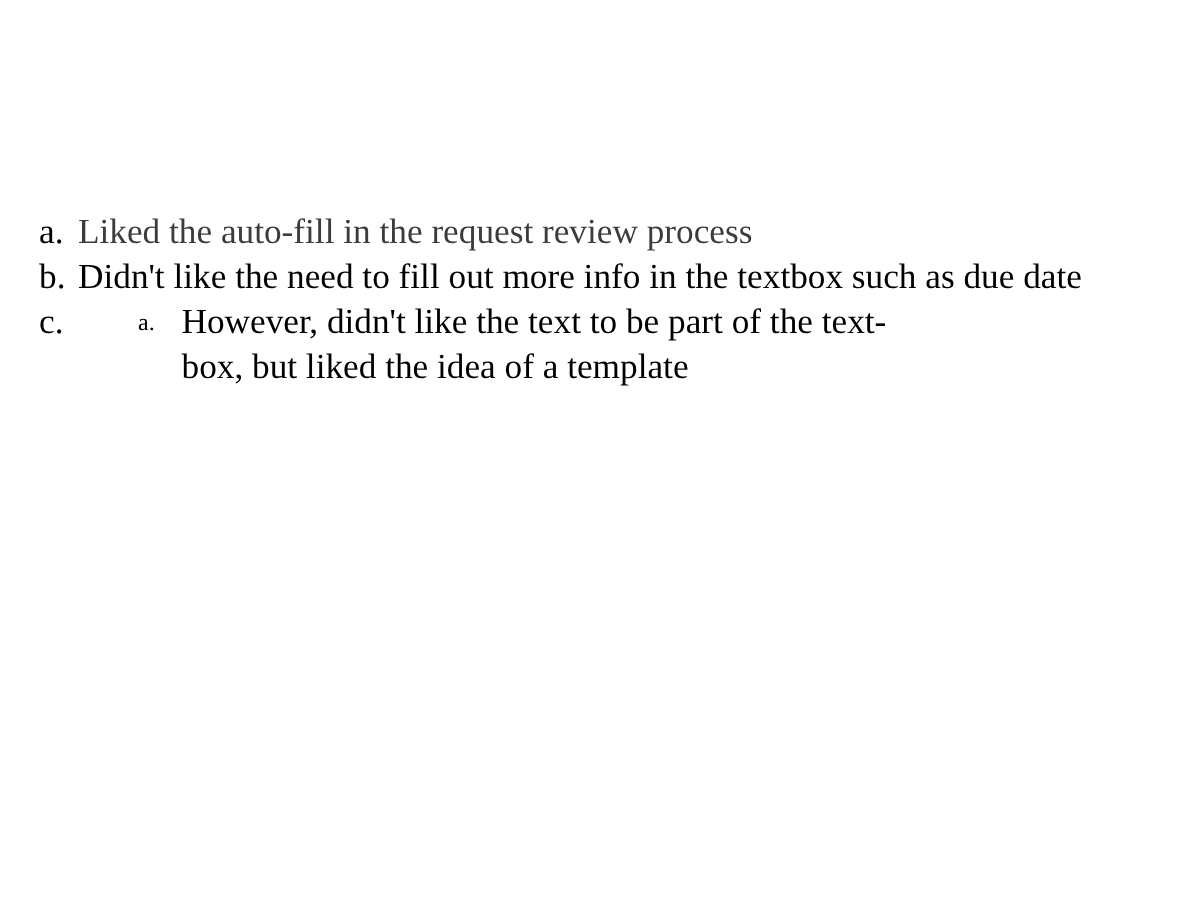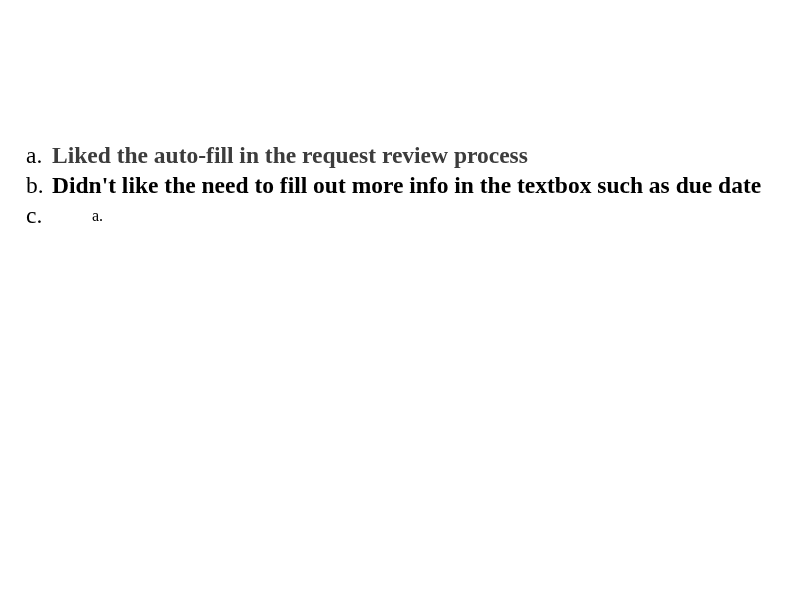--- a/index.html
+++ b/index.html
@@ -51,21 +51,20 @@
     top: 0;
     width: 22px;
     text-align: left;
     color: #000000;
     font-size: 23.5px;
     line-height: 30px;
   }
 
   .item-text {
     display: block;
-    font-weight: bold;
   }
 
   
   .item-a .item-text {
     color: #3c3c3c;
   }
 
   
   .sublist {
     list-style: none;
@@ -114,20 +113,21 @@
         <span class="marker">b.</span>
         <span class="item-text">Didn't like the need to fill out more info in the textbox such as due date</span>
       </li>
 
       <li class="list-item item-c">
         <span class="marker">c.</span>
 
         <ul class="sublist">
           <li class="sub-item">
             <span class="sub-marker">a.</span>
+            <span class="sub-text">However, didn't like the text to be part of the text-box, but liked the idea of a template</span>
           </li>
         </ul>
       </li>
 
     </ul>
 
   </div>
 </div>
 
 </body></html>

